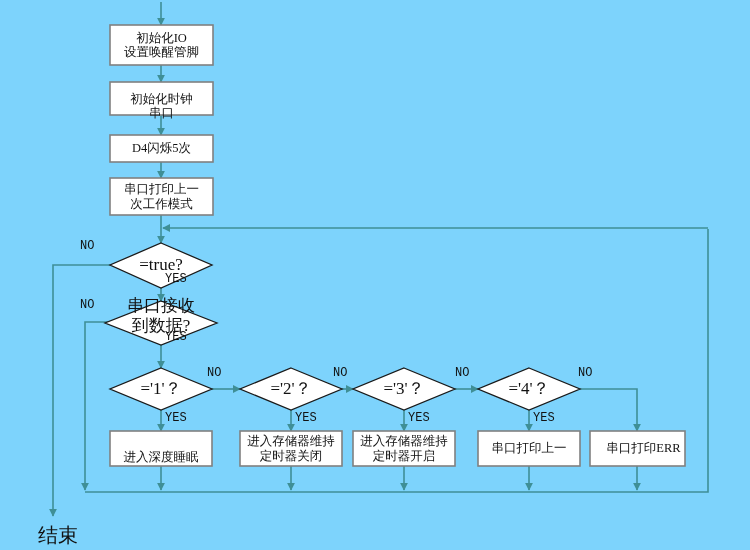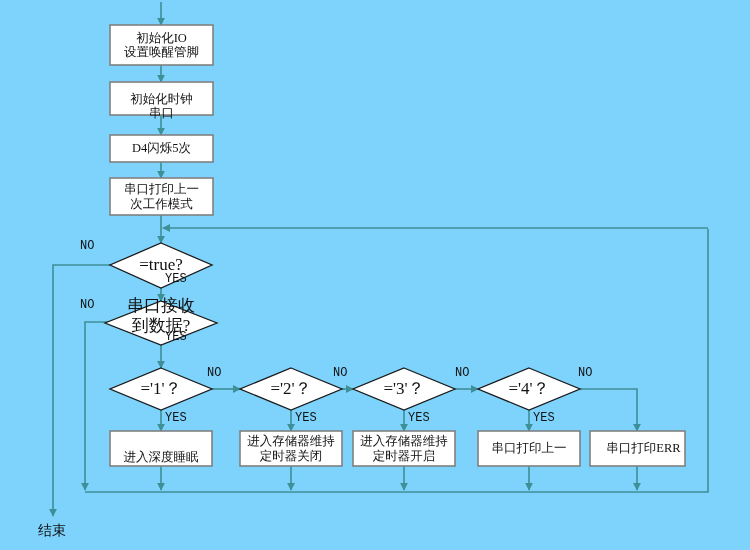--- a/index.html
+++ b/index.html
@@ -40,21 +40,21 @@
     position: absolute;
     font-family: Liberation Mono, monospace;
     font-size: 12px;
     color: #111111;
     white-space: nowrap;
     pointer-events: none;
   }
   .terminal-label {
     position: absolute;
     font-family: "Liberation Serif", "DejaVu Serif", serif;
-    font-size: 14px;
+    font-size: 20px;
     color: #111111;
     white-space: nowrap;
   }
 </style>
 </head>
 <body>
 
 <div id="canvas">
 
   <svg class="flow" viewBox="0 0 750 550">

